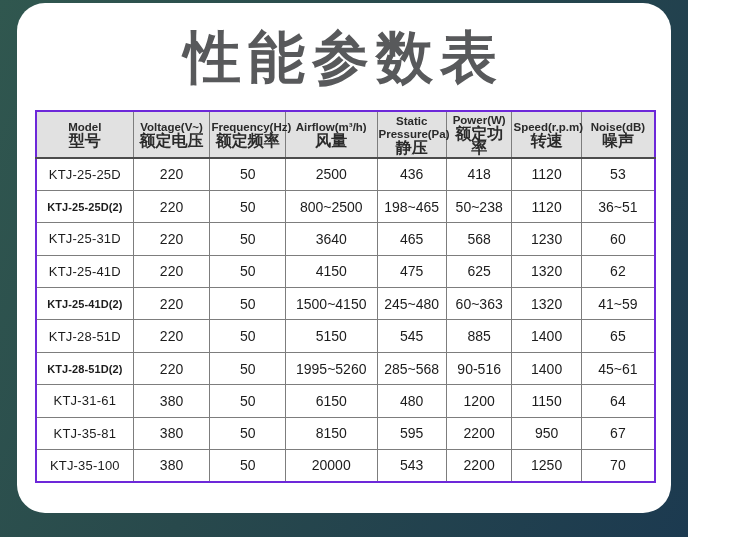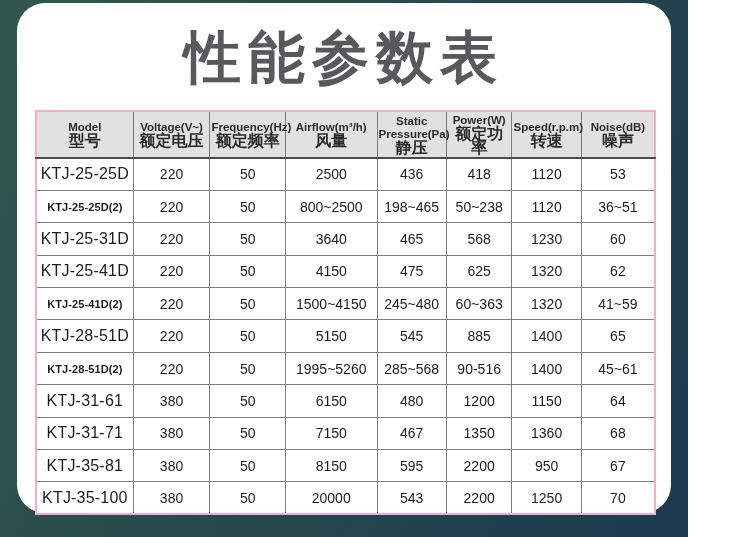--- a/index.html
+++ b/index.html
@@ -36,21 +36,21 @@
   .spec-wrap {
     position: absolute;
     left: 18px;
     right: 15px;
     top: 107px;
   }
   table.spec {
     width: 100%;
     border-collapse: collapse;
     table-layout: fixed;
-    border: 2px solid #f9a8d4;
+    border: 2px solid #6d28d9;
   }
   table.spec col.c1 { width: 15.7%; }
   table.spec col.c2 { width: 12.4%; }
   table.spec col.c3 { width: 12.2%; }
   table.spec col.c4 { width: 14.8%; }
   table.spec col.c5 { width: 11.2%; }
   table.spec col.c6 { width: 10.6%; }
   table.spec col.c7 { width: 11.2%; }
   table.spec col.c8 { width: 11.9%; }
   table.spec th, table.spec td {
@@ -77,21 +77,21 @@
     font-weight: 600;
     line-height: 14px;
     font-family: "DejaVu Sans", "Liberation Sans", sans-serif;
   }
   table.spec td {
     height: 32.4px;
     font-size: 14px;
     color: #1c1c1c;
     background: #ffffff;
   }
-  table.spec td.model { font-size: 16px; letter-spacing: 0.2px; }
+  table.spec td.model { font-size: 13px; letter-spacing: 0.2px; }
   table.spec tr.em td.model { font-size: 11px; font-weight: 600; letter-spacing: 0.1px; }
 </style>
 </head>
 <body>
 
 <div class="stage">
   <div class="card">
     <div class="title">性能参数表</div>
 
     <div class="spec-wrap">
@@ -217,30 +217,20 @@
               <td class="model">KTJ-31-61</td>
               <td>380</td>
               <td>50</td>
               <td>6150</td>
               <td>480</td>
               <td>1200</td>
               <td>1150</td>
               <td>64</td>
             </tr>
             <tr>
-              <td class="model">KTJ-31-71</td>
-              <td>380</td>
-              <td>50</td>
-              <td>7150</td>
-              <td>467</td>
-              <td>1350</td>
-              <td>1360</td>
-              <td>68</td>
-            </tr>
-            <tr>
               <td class="model">KTJ-35-81</td>
               <td>380</td>
               <td>50</td>
               <td>8150</td>
               <td>595</td>
               <td>2200</td>
               <td>950</td>
               <td>67</td>
             </tr>
             <tr>

